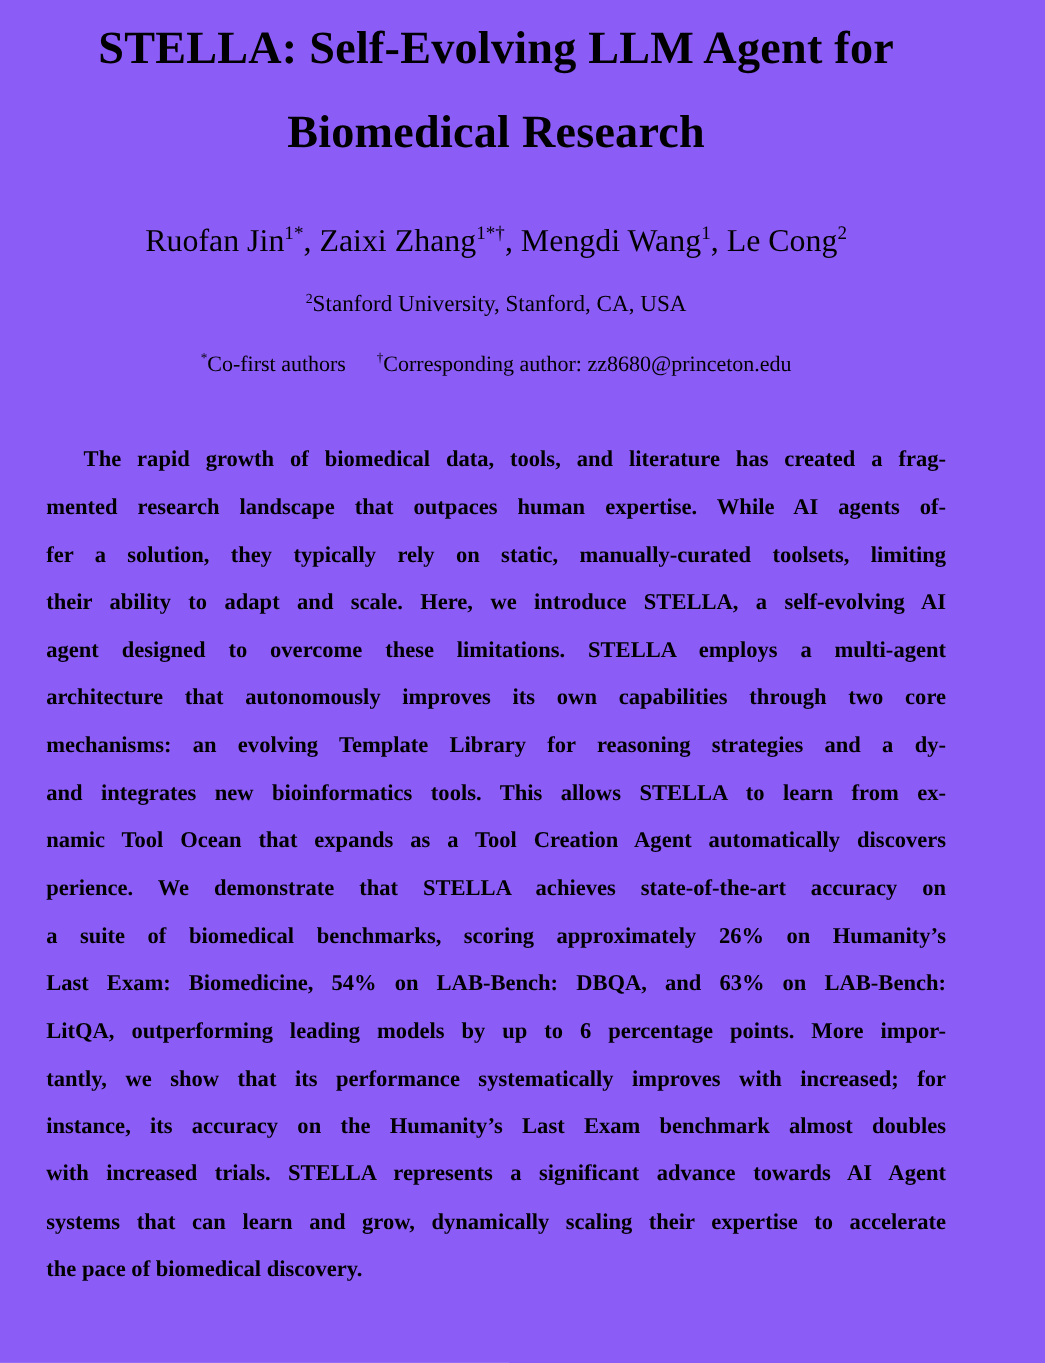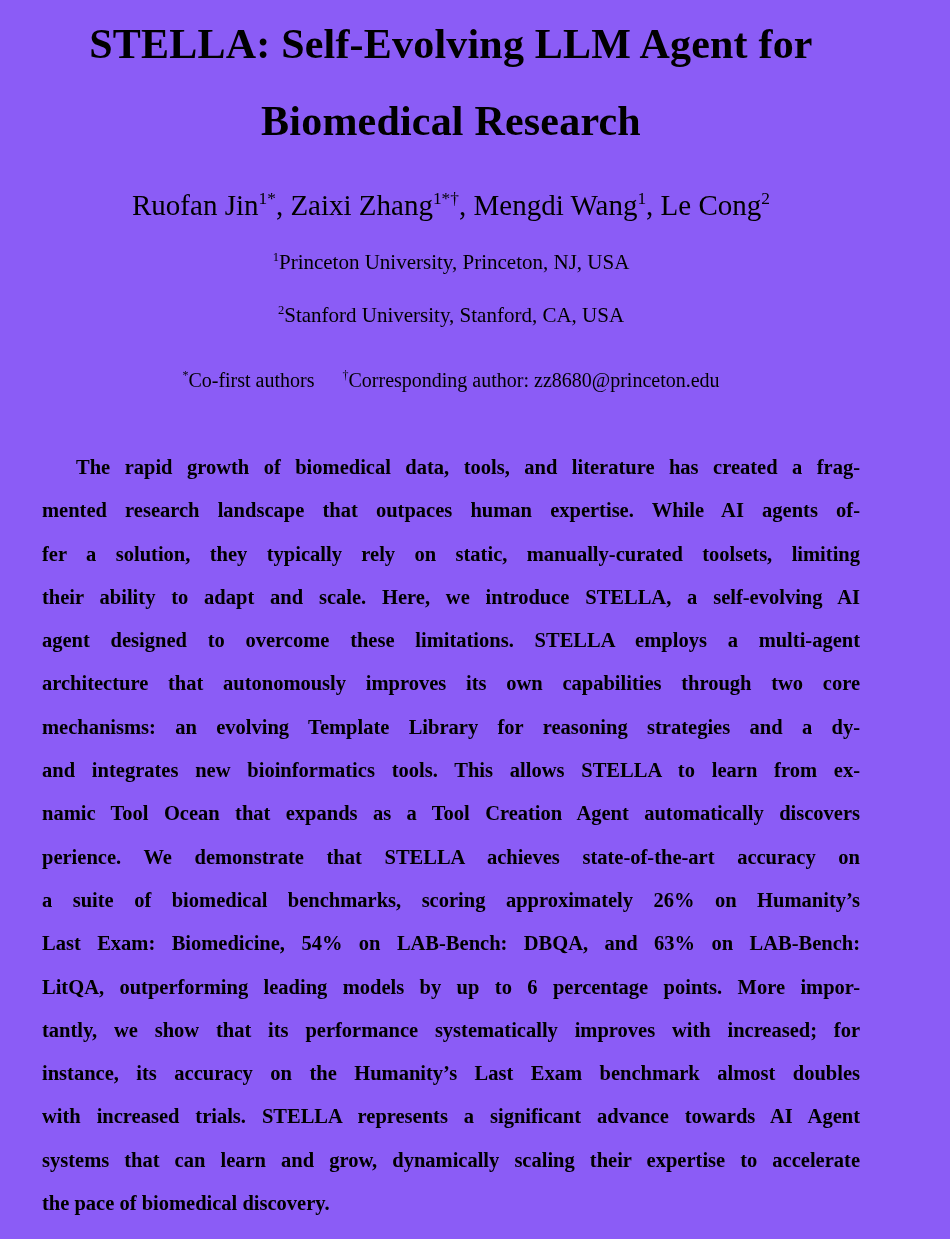--- a/index.html
+++ b/index.html
@@ -22,40 +22,40 @@
   }
   .title {
     margin-top: 6px;
     text-align: center;
     font-size: 42px;
     line-height: 77px;
     font-weight: bold;
     letter-spacing: 0.2px;
   }
   .authors {
-    margin-top: 28px;
+    margin-top: 42px;
     text-align: center;
     font-size: 29px;
     line-height: 34px;
     font-weight: normal;
   }
   .author { white-space: nowrap; }
   sup {
     font-size: 60%;
     line-height: 0;
     vertical-align: super;
   }
   .affil {
     margin-top: 28px;
     text-align: center;
     font-size: 21px;
     line-height: 25px;
   }
   .footnote {
-    margin-top: 40px;
+    margin-top: 30px;
     text-align: center;
     font-size: 20px;
     line-height: 24px;
   }
   .footnote .note-gap { margin-left: 28px; }
   .abstract {
     margin-top: 54px;
     font-size: 20.5px;
     font-weight: bold;
     line-height: 43.3px;
@@ -82,21 +82,20 @@
       <div>Biomedical Research</div>
     </div>
 
     <div class="authors">
       <span class="author"><span>Ruofan Jin</span><sup>1*</sup><span>,</span></span>
       <span class="author"><span>Zaixi Zhang</span><sup>1*†</sup><span>,</span></span>
       <span class="author"><span>Mengdi Wang</span><sup>1</sup><span>,</span></span>
       <span class="author"><span>Le Cong</span><sup>2</sup><span></span></span>
     </div>
 
-    <div class="affil"><sup>1</sup><span>Princeton University, Princeton, NJ, USA</span></div>
 
     <div class="affil"><sup>2</sup><span>Stanford University, Stanford, CA, USA</span></div>
 
     <div class="footnote">
       <span><sup>*</sup><span>Co-first authors</span></span><span class="note-gap"><sup>†</sup><span>Corresponding author: zz8680@princeton.edu</span></span>
     </div>
 
     <div class="abstract">
       <div class="abs-line first">The rapid growth of biomedical data, tools, and literature has created a frag-</div>
       <div class="abs-line">mented research landscape that outpaces human expertise. While AI agents of-</div>

